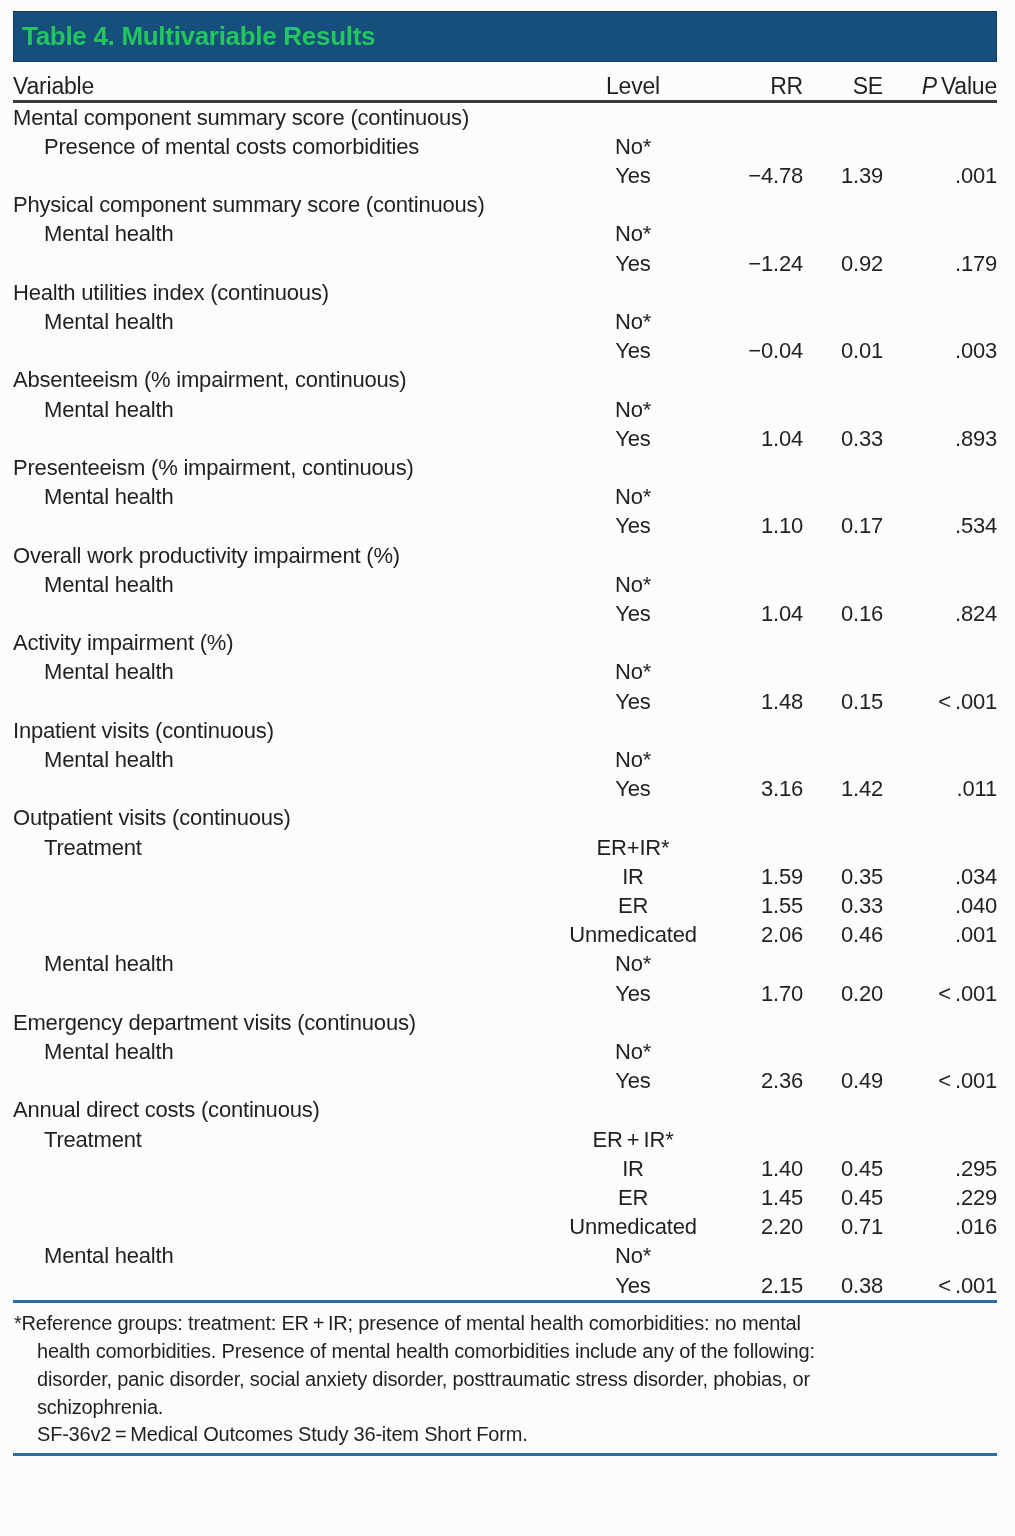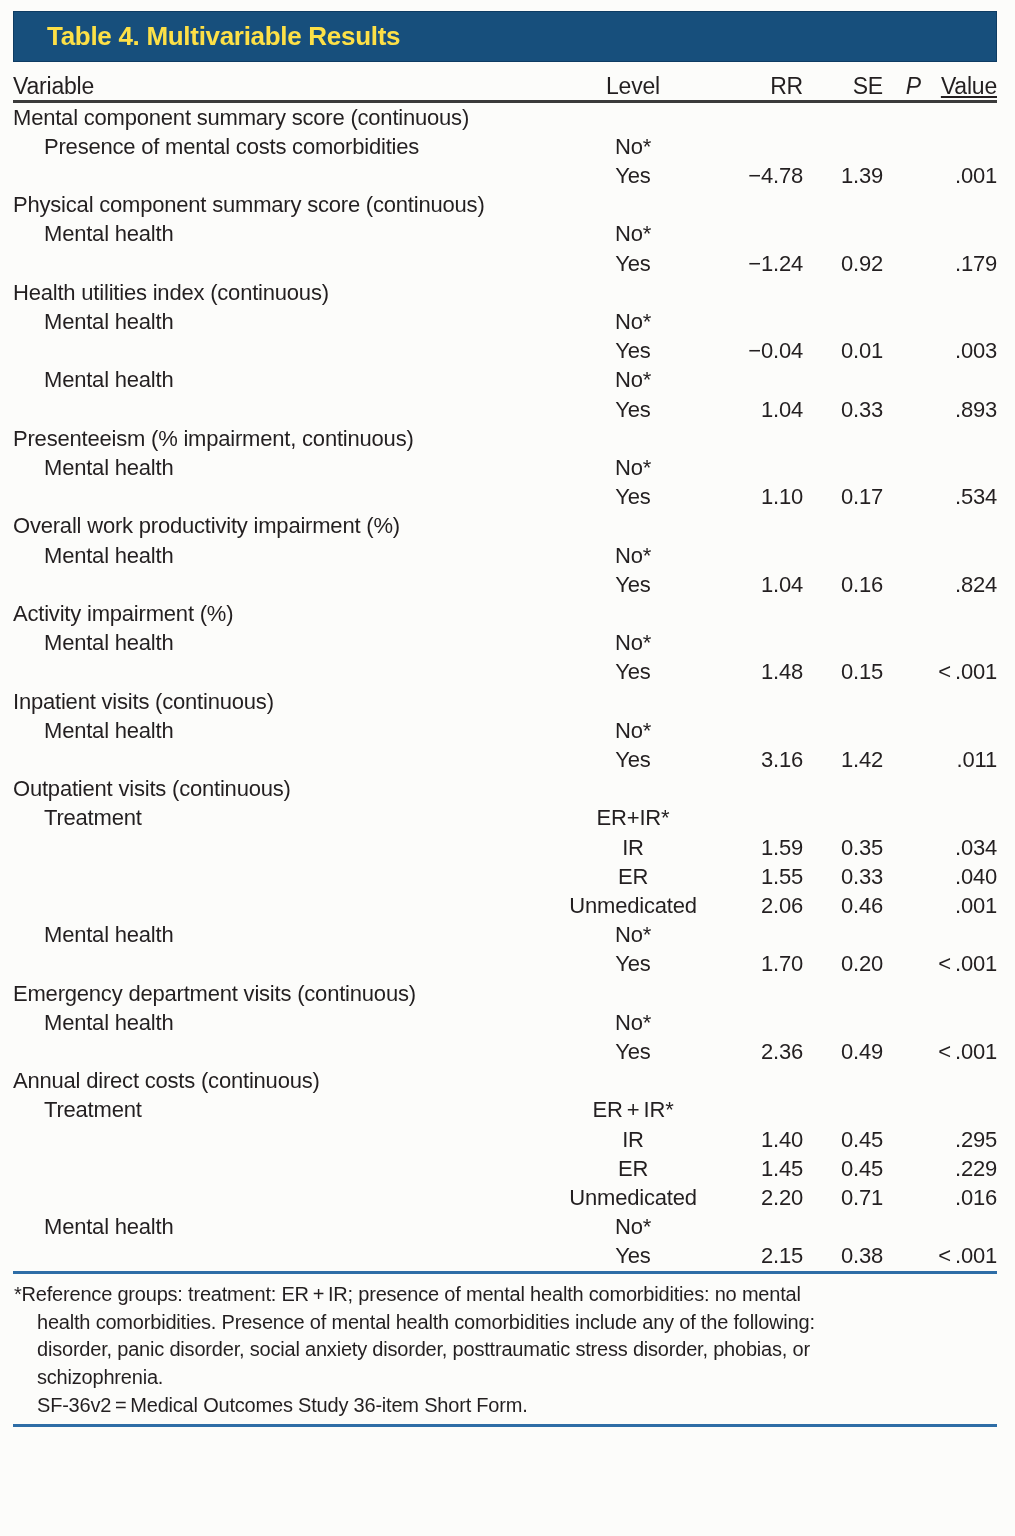--- a/index.html
+++ b/index.html
@@ -21,25 +21,25 @@
   }
   .titlebar {
     height: 51px;
     background: var(--navy, #174f7c);
     border: 1px solid #0e3c63;
     box-sizing: border-box;
     display: flex;
     align-items: center;
   }
   .titlebar .title {
-    color: #fde047;
+    color: #22c55e;
     font-weight: bold;
     font-size: 26px;
     letter-spacing: -0.3px;
-    padding-left: 33px;
+    padding-left: 8px;
   }
   table.results {
     border-collapse: collapse;
     table-layout: fixed;
     width: 984px;
   }
   table.results th, table.results td {
     margin: 0;
     padding: 0;
     overflow: hidden;
@@ -52,21 +52,21 @@
     letter-spacing: -0.2px;
     vertical-align: bottom;
     padding-bottom: 5px;
     border-bottom: 3px solid var(--ruleDark, #3b3b3b);
   }
   th.h-var  { text-align: left;  padding-left: 4px; }
   th.h-lvl  { text-align: center; }
   th.h-num  { text-align: right; padding-right: 8px; }
   th.h-p    { text-align: right; padding-right: 15px; }
   th.h-p i  { font-style: italic; }
-  th.h-p .pv { margin-left: 20px; text-decoration: underline; }
+  th.h-p .pv { margin-left: 4px; }
   tbody tr { height: 29.2px; }
   tbody td {
     font-size: 22px;
     letter-spacing: -0.2px;
     line-height: 29.2px;
     vertical-align: middle;
   }
   td.c-var { text-align: left; padding-left: 4px; }
   td.c-var.sub { padding-left: 31px; }
   td.c-lvl { text-align: center; }
@@ -162,20 +162,23 @@
           <td class="c-num c-p"></td>
         </tr>
         <tr>
           <td class="c-var"></td>
           <td class="c-lvl">Yes</td>
           <td class="c-num">−0.04</td>
           <td class="c-num">0.01</td>
           <td class="c-num c-p">.003</td>
         </tr>
         <tr>
+          <td class="c-var sec" colspan="5">Absenteeism (% impairment, continuous)</td>
+        </tr>
+        <tr>
           <td class="c-var sub">Mental health</td>
           <td class="c-lvl">No*</td>
           <td class="c-num"></td>
           <td class="c-num"></td>
           <td class="c-num c-p"></td>
         </tr>
         <tr>
           <td class="c-var"></td>
           <td class="c-lvl">Yes</td>
           <td class="c-num">1.04</td>

